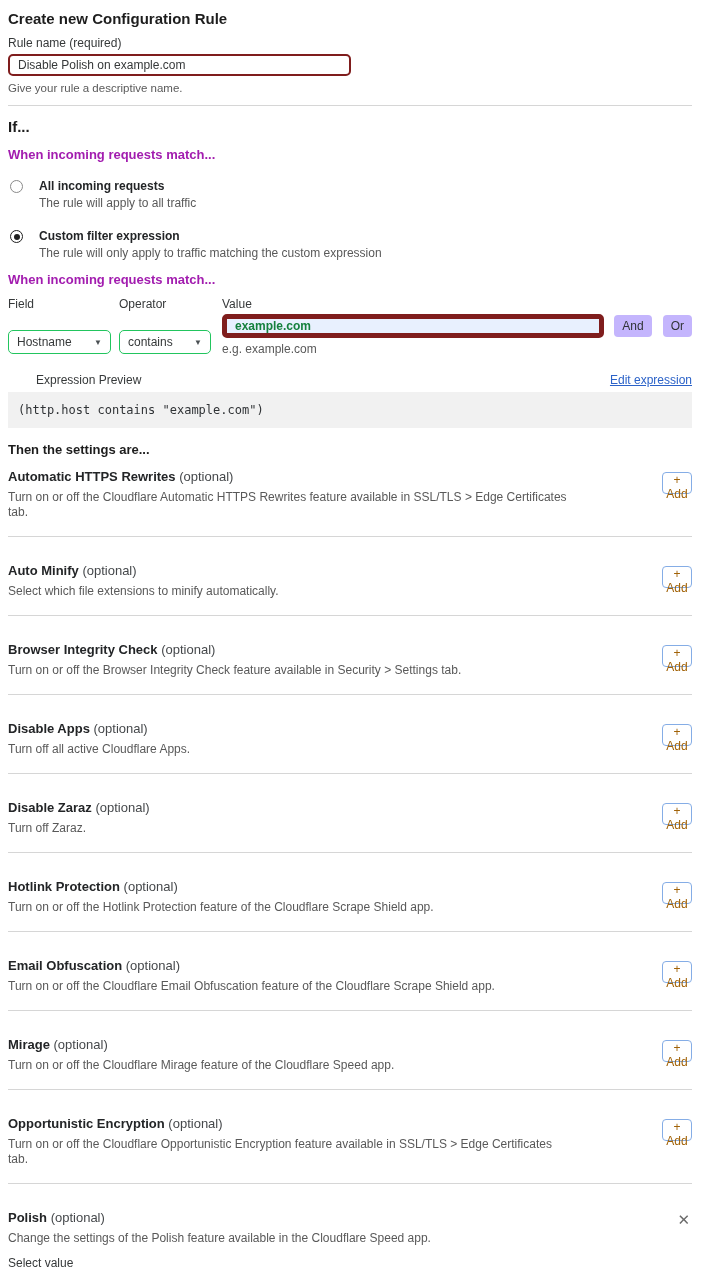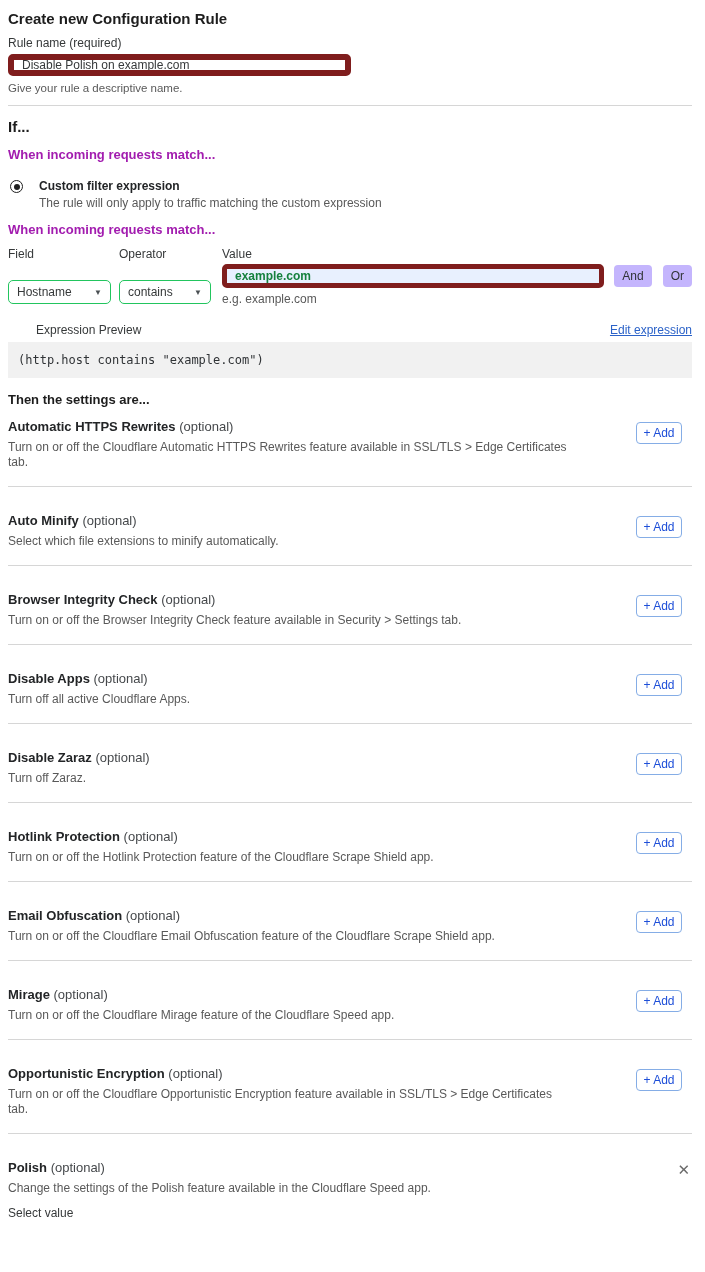--- a/index.html
+++ b/index.html
@@ -15,21 +15,21 @@
     padding: 10px 13px 10px 8px;
   }
 
   .page-title { font-size: 15px; line-height: 18px; font-weight: bold; color: #1d1d1d; }
 
   .field-label { margin-top: 8px; font-size: 12px; line-height: 14px; color: #36393a; }
 
   .rule-name-input {
     margin-top: 4px;
     width: 343px; height: 22px;
-    border: 6px solid #7f1d1d; border-radius: 5px;
+    border: 2px solid #7f1d1d; border-radius: 5px;
     padding: 0 8px;
     font-family: "Liberation Sans", sans-serif;
     font-size: 12px; color: #36393a;
     background: #fff;
     outline: none;
     display: block;
   }
   .help-text { margin-top: 5px; font-size: 11.5px; line-height: 14px; color: #595959; }
 
   .divider { border: none; border-top: 1px solid #d6d6d6; margin-top: 10px; }
@@ -118,26 +118,26 @@
     position: relative;
     padding: 26px 0 16px 0;
     border-bottom: 1px solid #d6d6d6;
   }
   .setting-row.first { padding-top: 11px; }
   .row-title-line { font-size: 13px; line-height: 16px; }
   .row-title { font-weight: bold; color: #232527; }
   .row-optional { font-weight: normal; color: #45484b; }
   .row-desc { margin-top: 5px; font-size: 12px; line-height: 15px; color: #595959; max-width: 560px; }
   .add-btn {
-    position: absolute; right: 10px; top: 29px;
-    width: 46px; height: 22px;
+    position: absolute; right: 0; top: 29px;
+    width: 30px; height: 22px;
     background: #fff;
     border: 1px solid #85ade6; border-radius: 4px;
     font-family: "Liberation Sans", sans-serif;
-    font-size: 12px; color: #1d4ed8;
+    font-size: 12px; color: #a16207;
     cursor: pointer;
   }
   .setting-row.first .add-btn { top: 14px; }
 
   
   .setting-row.expanded { border-bottom: none; padding-bottom: 10px; }
   .close-btn {
     position: absolute; right: 2px; top: 28px;
     background: none; border: none;
     font-size: 15px; line-height: 15px; color: #6b6b6b;
@@ -155,20 +155,27 @@
 
   <div class="field-label">Rule name (required)</div>
   <input class="rule-name-input" type="text" value="Disable Polish on example.com" style="">
   <div class="help-text">Give your rule a descriptive name.</div>
 
   <hr class="divider">
 
   <div class="h2">If...</div>
   <div class="h3">When incoming requests match...</div>
 
+  <div class="radio-option">
+    <span class="radio-circle"></span>
+    <span class="radio-texts">
+      <span class="radio-label" style="display:block">All incoming requests</span>
+      <span class="radio-desc" style="display:block">The rule will apply to all traffic</span>
+    </span>
+  </div>
 
   <div class="radio-option checked">
     <span class="radio-circle"></span>
     <span class="radio-texts">
       <span class="radio-label" style="display:block">Custom filter expression</span>
       <span class="radio-desc" style="display:block">The rule will only apply to traffic matching the custom expression</span>
     </span>
   </div>
 
   <div class="h3">When incoming requests match...</div>

